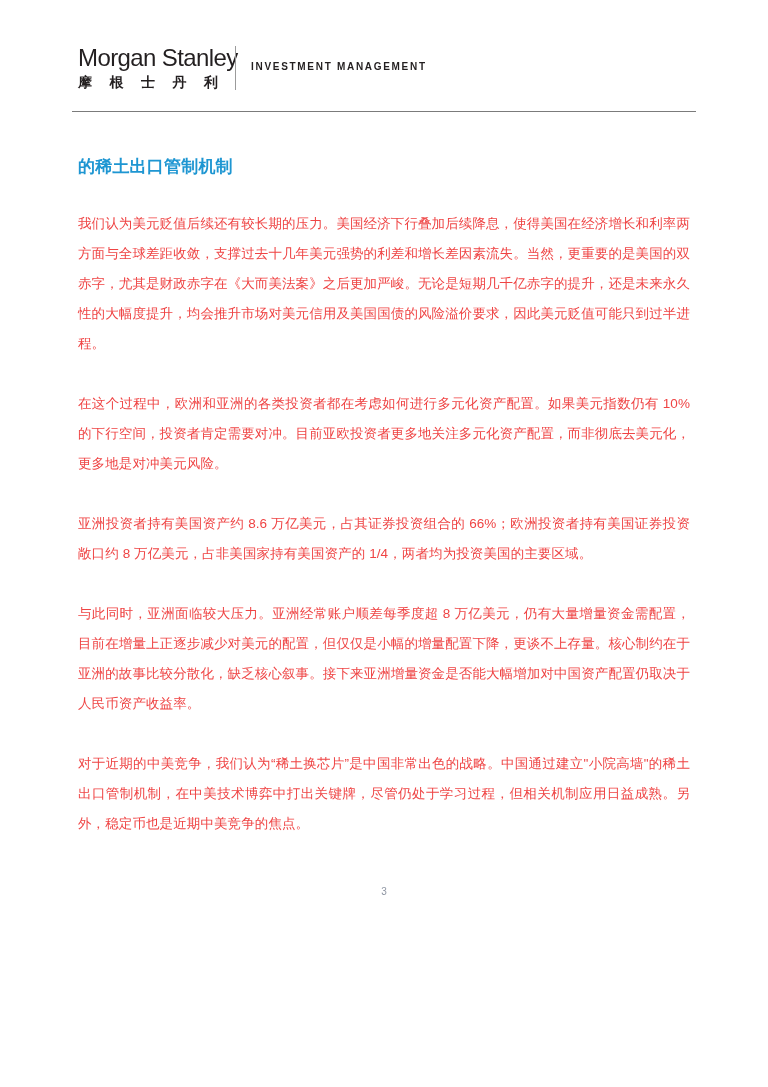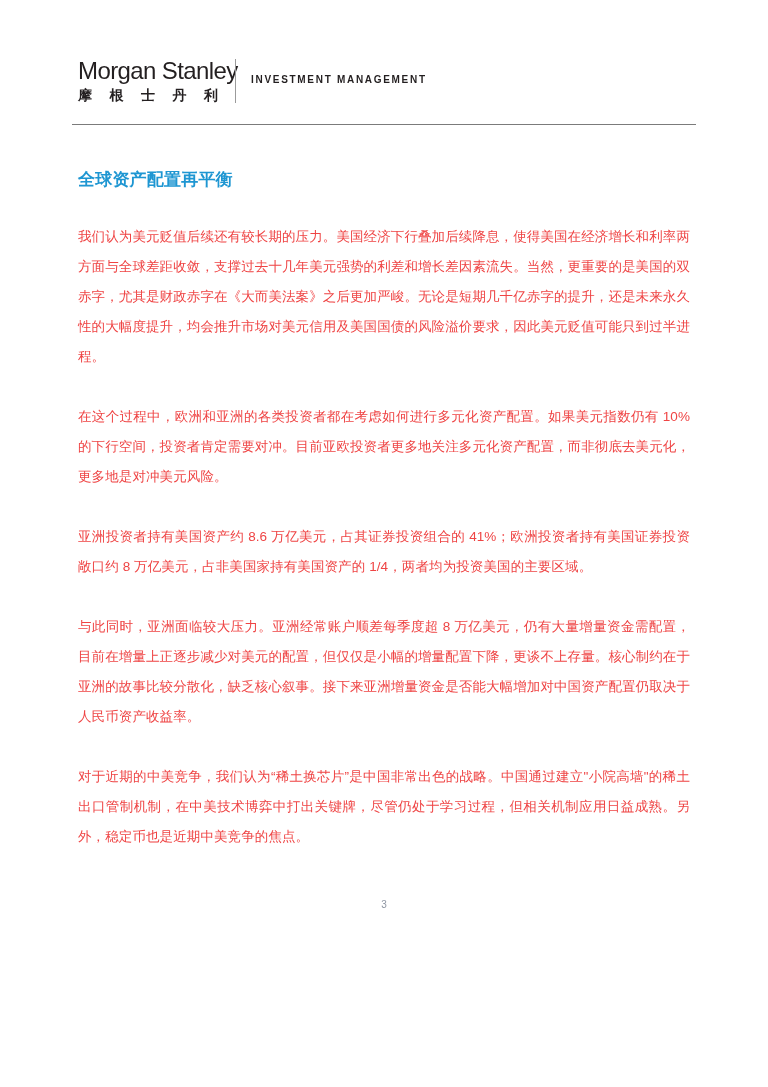--- a/index.html
+++ b/index.html
@@ -5,21 +5,21 @@
   html, body {
     margin: 0;
     padding: 0;
     background: #ffffff;
     font-family: "Liberation Sans", "DejaVu Sans", sans-serif;
   }
   .page {
     position: relative;
     width: 768px;
     height: 923px;
-    margin: 17px auto;
+    margin: 4px auto;
     background: #ffffff;
     box-sizing: border-box;
     padding: 40px 78px 0 78px;
     overflow: hidden;
   }
   
   .header {
     display: flex;
     align-items: center;
   }
@@ -112,24 +112,24 @@
         <span>利</span>
       </div>
     </div>
     <div class="logo-divider"></div>
     <div class="division-name">INVESTMENT MANAGEMENT</div>
   </div>
 
   <hr class="header-rule">
 
   <section>
-    <h2 class="section-heading">全球资产配置再平衡</h2>
+    <h2 class="section-heading">的稀土出口管制机制</h2>
     <p class="body-paragraph">我们认为美元贬值后续还有较长期的压力。美国经济下行叠加后续降息，使得美国在经济增长和利率两方面与全球差距收敛，支撑过去十几年美元强势的利差和增长差因素流失。当然，更重要的是美国的双赤字，尤其是财政赤字在《大而美法案》之后更加严峻。无论是短期几千亿赤字的提升，还是未来永久性的大幅度提升，均会推升市场对美元信用及美国国债的风险溢价要求，因此美元贬值可能只到过半进程。</p>
     <p class="body-paragraph">在这个过程中，欧洲和亚洲的各类投资者都在考虑如何进行多元化资产配置。如果美元指数仍有 10%的下行空间，投资者肯定需要对冲。目前亚欧投资者更多地关注多元化资产配置，而非彻底去美元化，更多地是对冲美元风险。</p>
-    <p class="body-paragraph">亚洲投资者持有美国资产约 8.6 万亿美元，占其证券投资组合的 41%；欧洲投资者持有美国证券投资敞口约 8 万亿美元，占非美国家持有美国资产的 1/4，两者均为投资美国的主要区域。</p>
+    <p class="body-paragraph">亚洲投资者持有美国资产约 8.6 万亿美元，占其证券投资组合的 66%；欧洲投资者持有美国证券投资敞口约 8 万亿美元，占非美国家持有美国资产的 1/4，两者均为投资美国的主要区域。</p>
     <p class="body-paragraph">与此同时，亚洲面临较大压力。亚洲经常账户顺差每季度超 8 万亿美元，仍有大量增量资金需配置，目前在增量上正逐步减少对美元的配置，但仅仅是小幅的增量配置下降，更谈不上存量。核心制约在于亚洲的故事比较分散化，缺乏核心叙事。接下来亚洲增量资金是否能大幅增加对中国资产配置仍取决于人民币资产收益率。</p>
   </section>
 
   <section>
     <p class="body-paragraph">对于近期的中美竞争，我们认为“稀土换芯片”是中国非常出色的战略。中国通过建立"小院高墙"的稀土出口管制机制，在中美技术博弈中打出关键牌，尽管仍处于学习过程，但相关机制应用日益成熟。另外，稳定币也是近期中美竞争的焦点。</p>
   </section>
 
   <div class="page-footer">
     <span class="page-number">3</span>
   </div>

